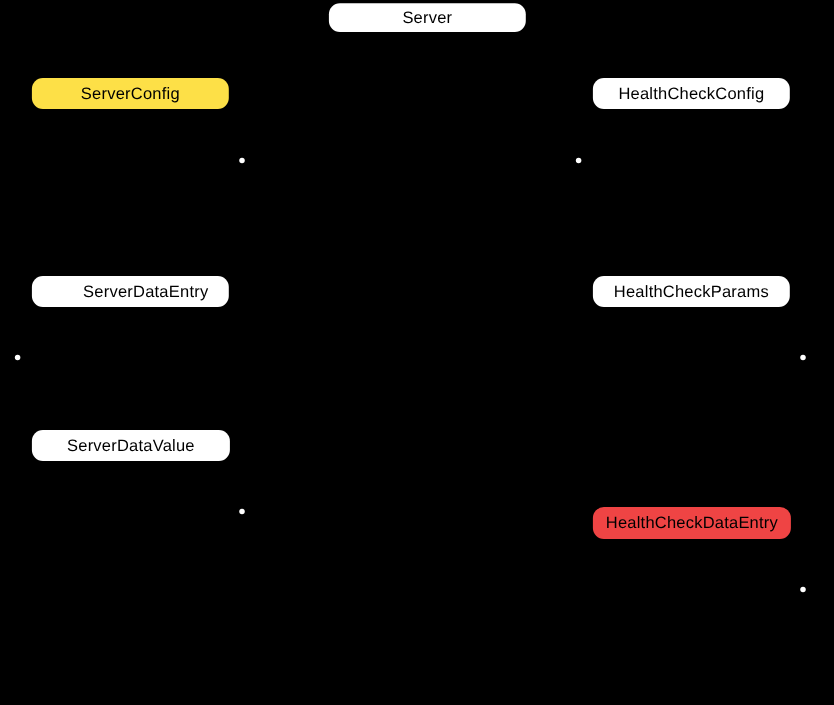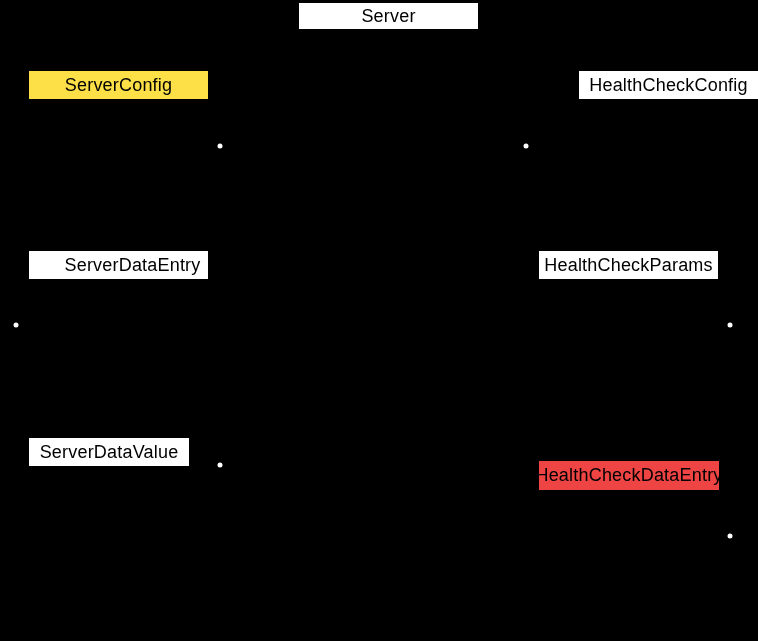--- a/index.html
+++ b/index.html
@@ -13,50 +13,51 @@
     height: 641px;
     overflow: hidden;
     font-family: "Liberation Sans", sans-serif;
   }
   .node {
     position: absolute;
     box-sizing: border-box;
     display: flex;
     align-items: center;
     justify-content: center;
-    font-size: 18px;
+    font-size: 15px;
     font-weight: 400;
     letter-spacing: 0.2px;
     white-space: nowrap;
     cursor: default;
+    border-radius: 10px;
   }
   .dot {
     position: absolute;
     width: 5px;
     height: 5px;
     border-radius: 50%;
     transform: translate(-50%, -50%);
   }
 </style>
 </head>
 <body style="background: rgb(0, 0, 0);">
 
 <div class="canvas" style="background: rgb(0, 0, 0);">
 
   <div class="node" style="left: 299px; top: 3px; width: 179px; height: 26px; background: rgb(255, 255, 255); color: rgb(0, 0, 0);">Server</div>
 
   <div class="node" style="left: 29px; top: 71px; width: 179px; height: 28px; background: #fde047; color: rgb(0, 0, 0);">ServerConfig</div>
 
-  <div class="node" style="left: 539px; top: 71px; width: 179px; height: 28px; background: rgb(255, 255, 255); color: rgb(0, 0, 0); margin-left: 40px;">HealthCheckConfig</div>
+  <div class="node" style="left: 539px; top: 71px; width: 179px; height: 28px; background: rgb(255, 255, 255); color: rgb(0, 0, 0);">HealthCheckConfig</div>
 
   <div class="node" style="left: 29px; top: 251px; width: 179px; height: 28px; background: rgb(255, 255, 255); color: rgb(0, 0, 0); padding-left: 28px;">ServerDataEntry</div>
 
   <div class="node" style="left: 539px; top: 251px; width: 179px; height: 28px; background: rgb(255, 255, 255); color: rgb(0, 0, 0); text-align: center;">HealthCheckParams</div>
 
-  <div class="node" style="left: 29px; top: 391px; width: 160px; height: 28px; background: rgb(255, 255, 255); color: rgb(0, 0, 0); margin-top: 47px;">ServerDataValue</div>
+  <div class="node" style="left: 29px; top: 391px; width: 180px; height: 28px; background: rgb(255, 255, 255); color: rgb(0, 0, 0);">ServerDataValue</div>
 
   <div class="node" style="left: 539px; top: 461px; width: 180px; height: 29px; background: #ef4444; color: rgb(0, 0, 0);">HealthCheckDataEntry</div>
 
   <div class="dot" style="left: 220px; top: 146px; background: rgb(255, 255, 255);"></div>
   <div class="dot" style="left: 526px; top: 146px; background: rgb(255, 255, 255);"></div>
   <div class="dot" style="left: 16px; top: 325px; background: rgb(255, 255, 255);"></div>
   <div class="dot" style="left: 730px; top: 325px; background: rgb(255, 255, 255);"></div>
   <div class="dot" style="left: 220px; top: 465px; background: rgb(255, 255, 255);"></div>
   <div class="dot" style="left: 730px; top: 536px; background: rgb(255, 255, 255);"></div>
 

